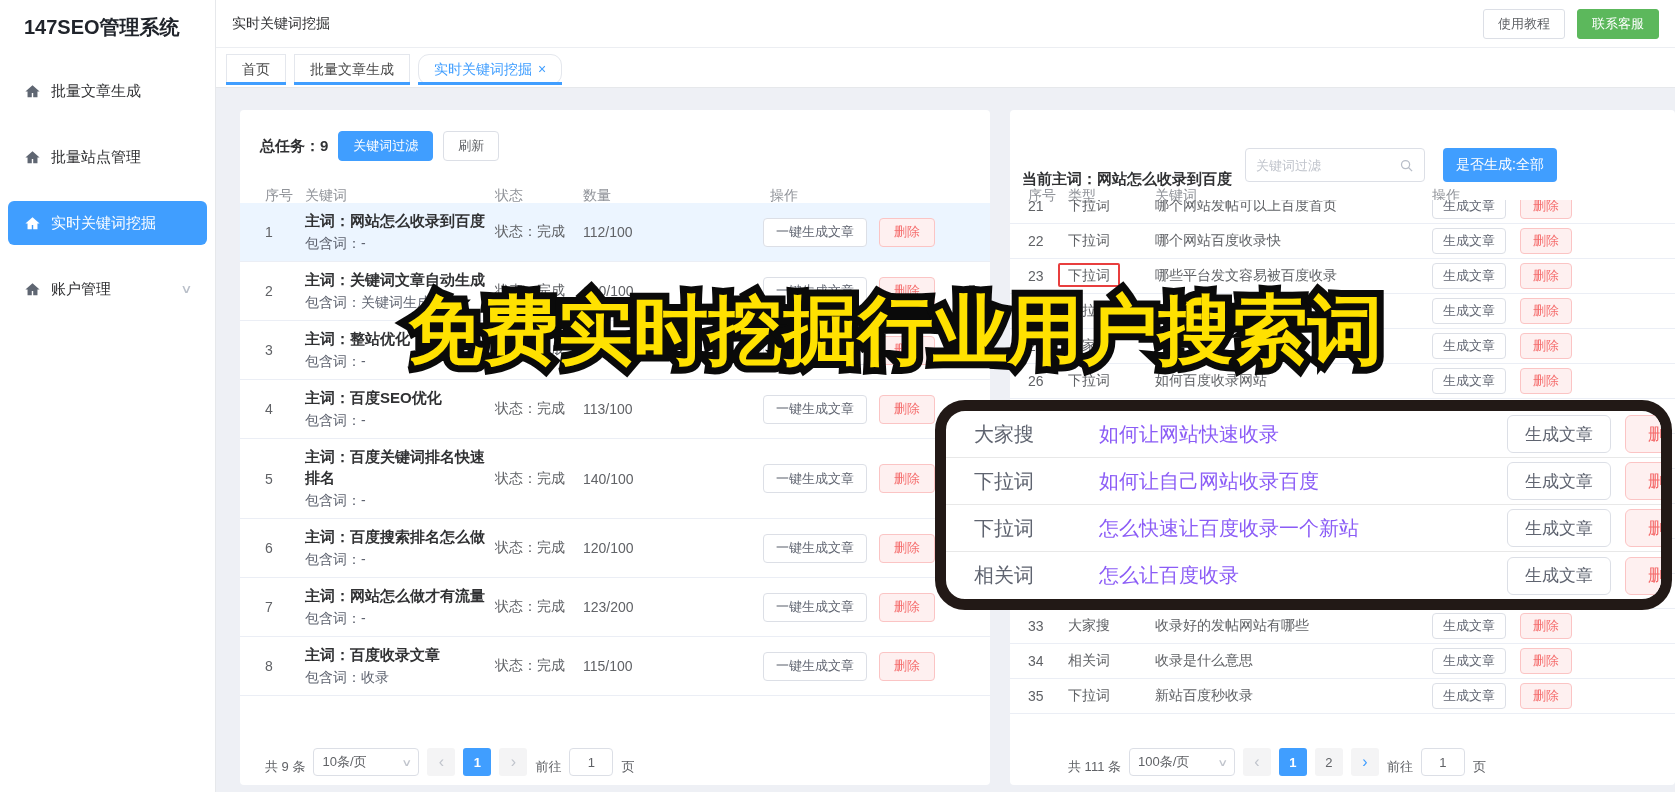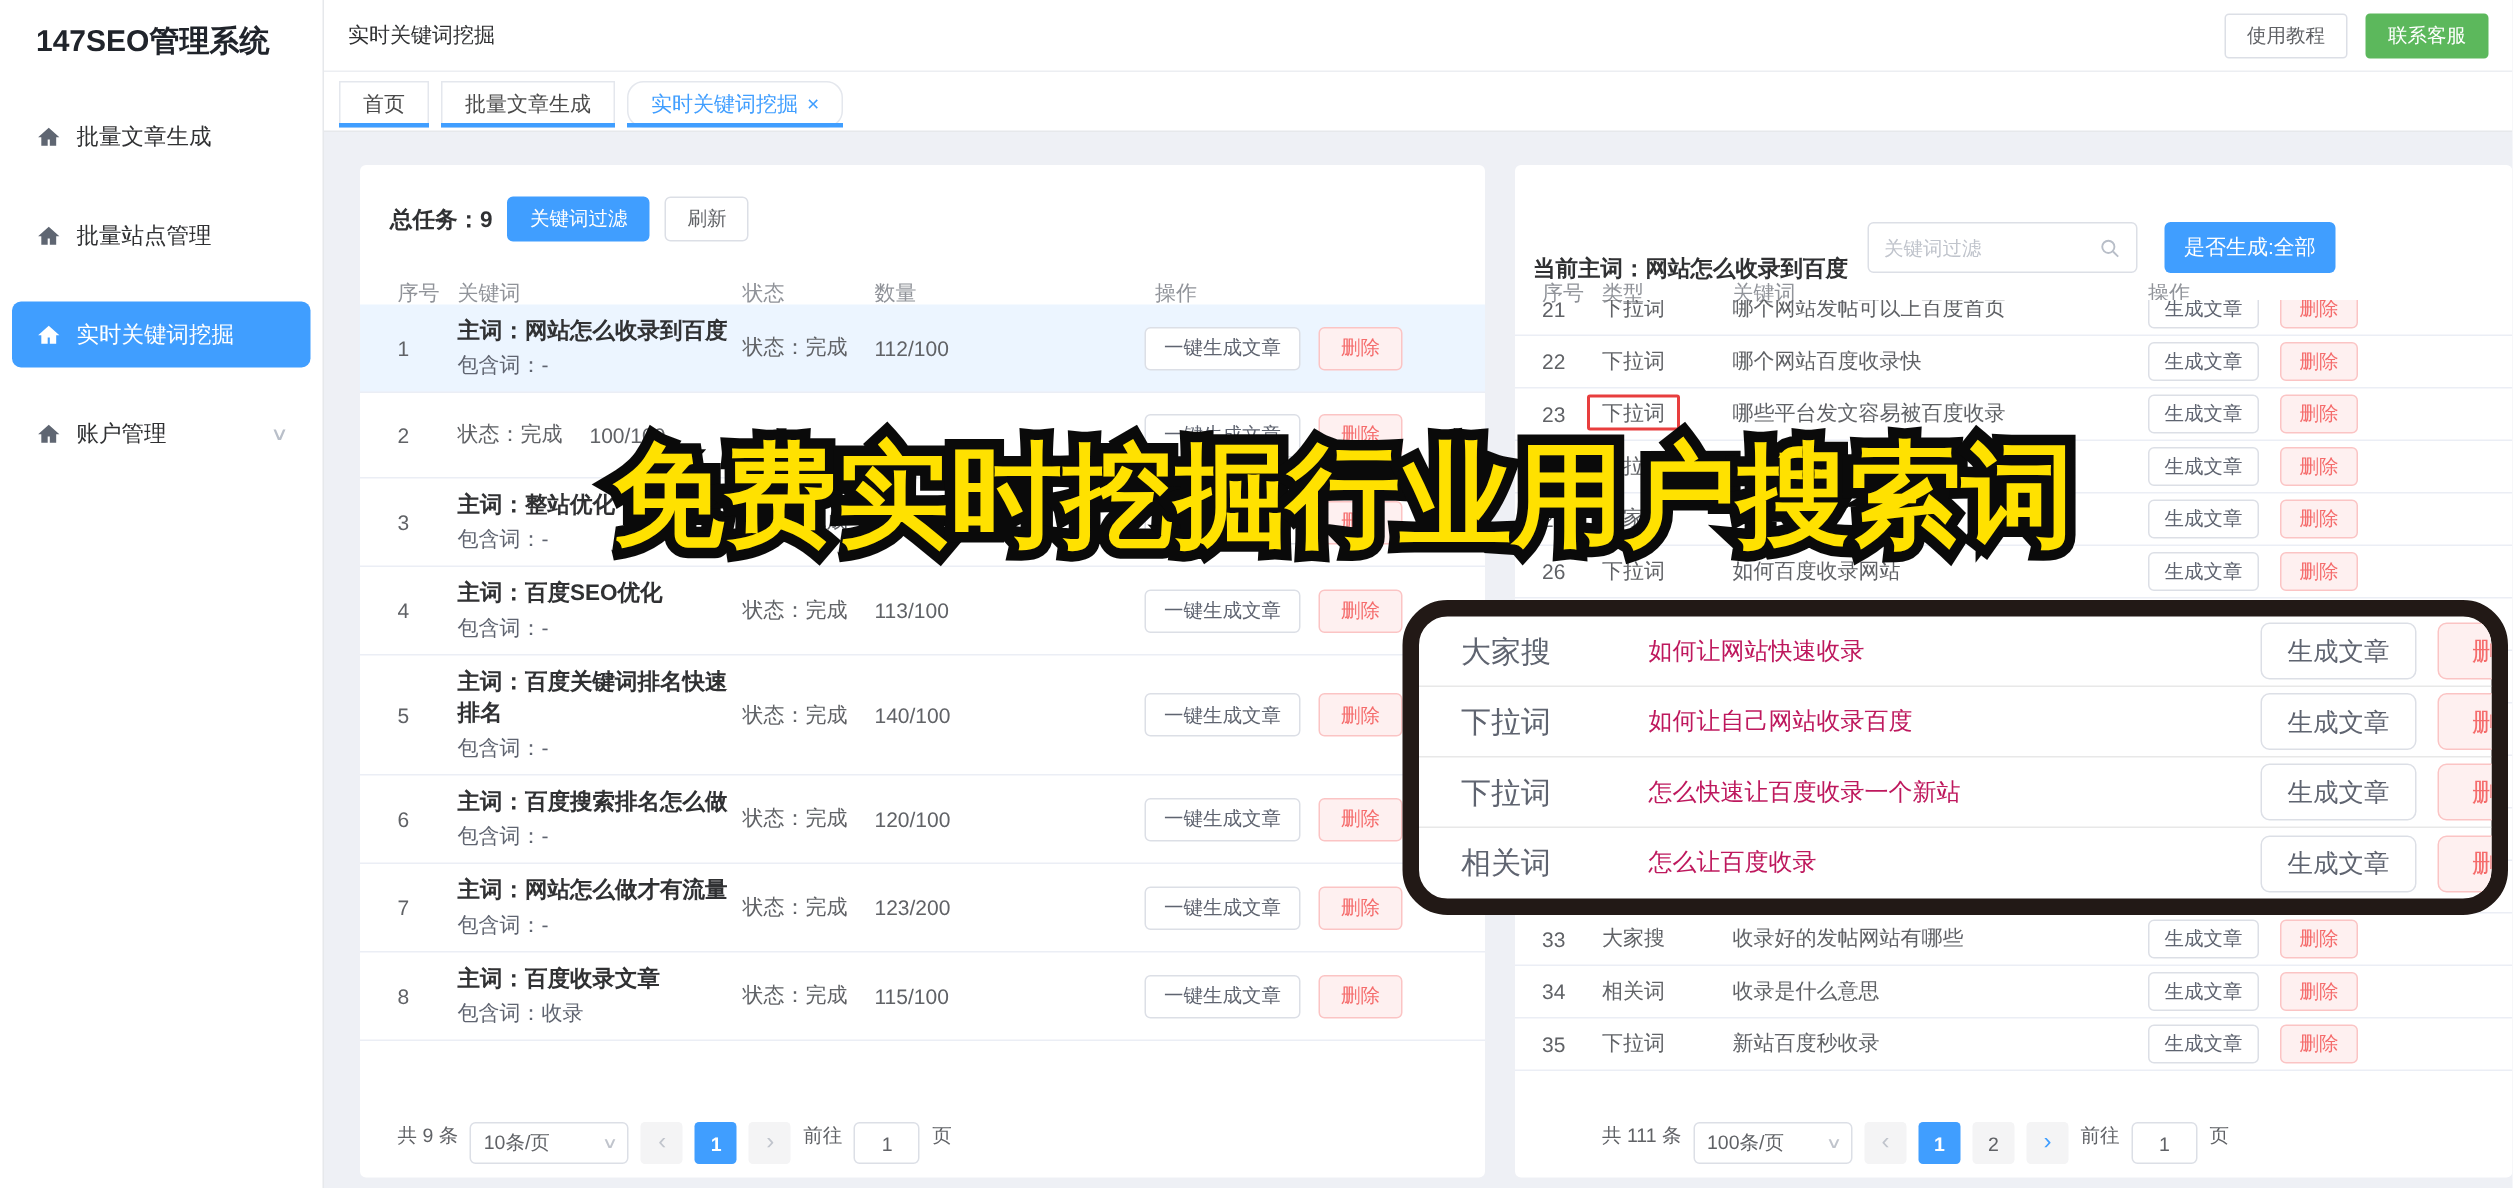--- a/index.html
+++ b/index.html
@@ -74,41 +74,41 @@
   .rc-ops { flex:1; display:flex; align-items:center; justify-content:flex-end; gap:14px; padding-right:103px; }
   .rheader .rc-ops { justify-content:flex-start; }
   .rbody { position:absolute; top:90px; left:0; width:100%; height:538px; overflow:hidden; }
   .rrow { display:flex; align-items:center; height:35px; border-bottom:1px solid #ebeef5; font-size:14px; color:#606266; }
   .rrow:first-child { margin-top:-11px; }
   .rbtn2 { height:26px; padding:0 10px; font-size:13px; border:1px solid #dcdfe6; border-radius:4px; background:#fff; color:#5f6470; cursor:pointer; white-space:nowrap; }
   .rbtn2.del { background:#fef0f0; border-color:#fbc4c4; color:#f56c6c; padding:0 12px; }
   .type-hl { border:2px solid #e83e3e; border-radius:2px; padding:2px 8px; margin-left:-10px; }
 
   
-  .pager { position:absolute; top:638px; display:flex; align-items:flex-start; gap:8px; font-size:13px; color:#606266; }
+  .pager { position:absolute; top:638px; display:flex; align-items:flex-end; gap:8px; font-size:13px; color:#606266; }
   .pager.pl { left:25px; }
   .pager.pr { left:58px; }
   .psel { width:106px; height:28px; border:1px solid #dcdfe6; border-radius:4px; display:flex; align-items:center; justify-content:space-between; padding:0 8px; color:#606266; cursor:pointer; background:#fff; }
   .psel .chev2 { color:#c0c4cc; font-size:10px; transform:scaleX(1.5); }
   .pbox { min-width:28px; height:28px; padding:0 4px; border-radius:3px; background:#f4f4f5; color:#606266; display:flex; align-items:center; justify-content:center; font-size:13px; cursor:pointer; }
   .pbox.arrow { color:#c0c4cc; font-size:16px; }
   .pbox.arrow.dark { color:#409eff; }
   .pbox.active { background:#409eff; color:#fff; font-weight:bold; }
   .goto-input { width:44px; height:28px; border:1px solid #dcdfe6; border-radius:4px; text-align:center; font-size:13px; color:#606266; outline:none; }
 
   
   .banner { position:absolute; left:408px; top:282px; z-index:30; font-size:75px; font-weight:900; line-height:1.3; white-space:nowrap; pointer-events:none; }
   .banner .stroke { -webkit-text-stroke:14px #0a0a0a; color:#0a0a0a; }
   .banner .fill { position:absolute; left:0; top:0; color:#ffe100; }
 
   .callout { position:absolute; left:935px; top:400px; width:737px; height:210px; background:#fff; border:11px solid #221916; border-radius:30px; z-index:25; overflow:hidden; }
   .co-row { display:flex; align-items:center; height:47px; padding-left:28px; border-bottom:1px solid #e8e8e8; }
   .co-row:last-child { border-bottom:none; }
   .co-type { width:125px; font-size:20px; color:#5f6470; }
-  .co-kw { flex:1; font-size:16px; color:#be185d; }
+  .co-kw { flex:1; font-size:20px; color:#8b5cf6; }
   .co-btn { height:38px; padding:0 17px; font-size:17px; border:1px solid #dcdfe6; border-radius:6px; background:#fff; color:#5f6470; cursor:pointer; white-space:nowrap; }
   .co-btn.del { background:#fef0f0; border-color:#fbc4c4; color:#f56c6c; margin-left:14px; margin-right:-44px; padding:0 22px; }
 </style>
 </head>
 <body>
 
 <div id="app">
 
   <aside class="sidebar">
     <div class="app-title">147SEO管理系统</div>
@@ -179,20 +179,24 @@
             </div>
             <div class="c-st">状态：完成</div>
             <div class="c-ct">112/100</div>
             <div class="c-ops">
               <button class="rbtn">一键生成文章</button>
               <button class="rbtn del">删除</button>
             </div>
           </div>
           <div class="lrow">
             <div class="c-no">2</div>
+            <div class="c-kw">
+              <div class="t1">主词：关键词文章自动生成</div>
+              <div class="t2">包含词：关键词生成</div>
+            </div>
             <div class="c-st">状态：完成</div>
             <div class="c-ct">100/100</div>
             <div class="c-ops">
               <button class="rbtn">一键生成文章</button>
               <button class="rbtn del">删除</button>
             </div>
           </div>
           <div class="lrow">
             <div class="c-no">3</div>
             <div class="c-kw">

